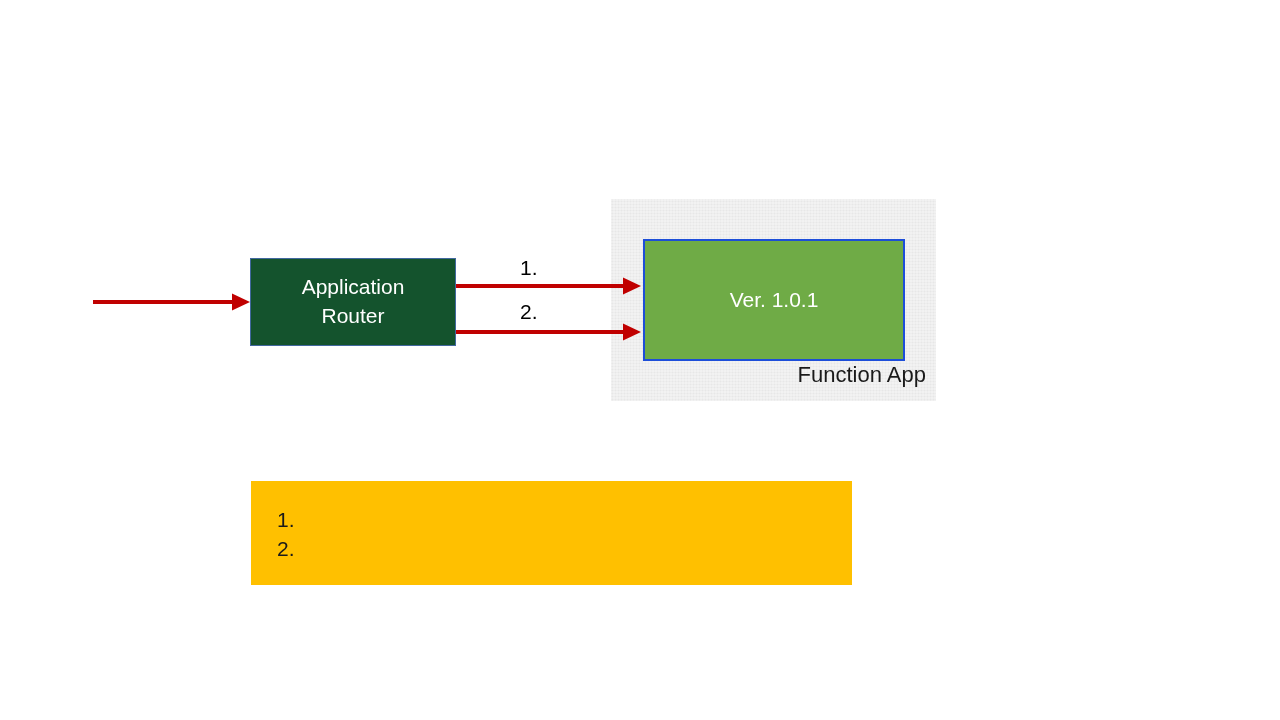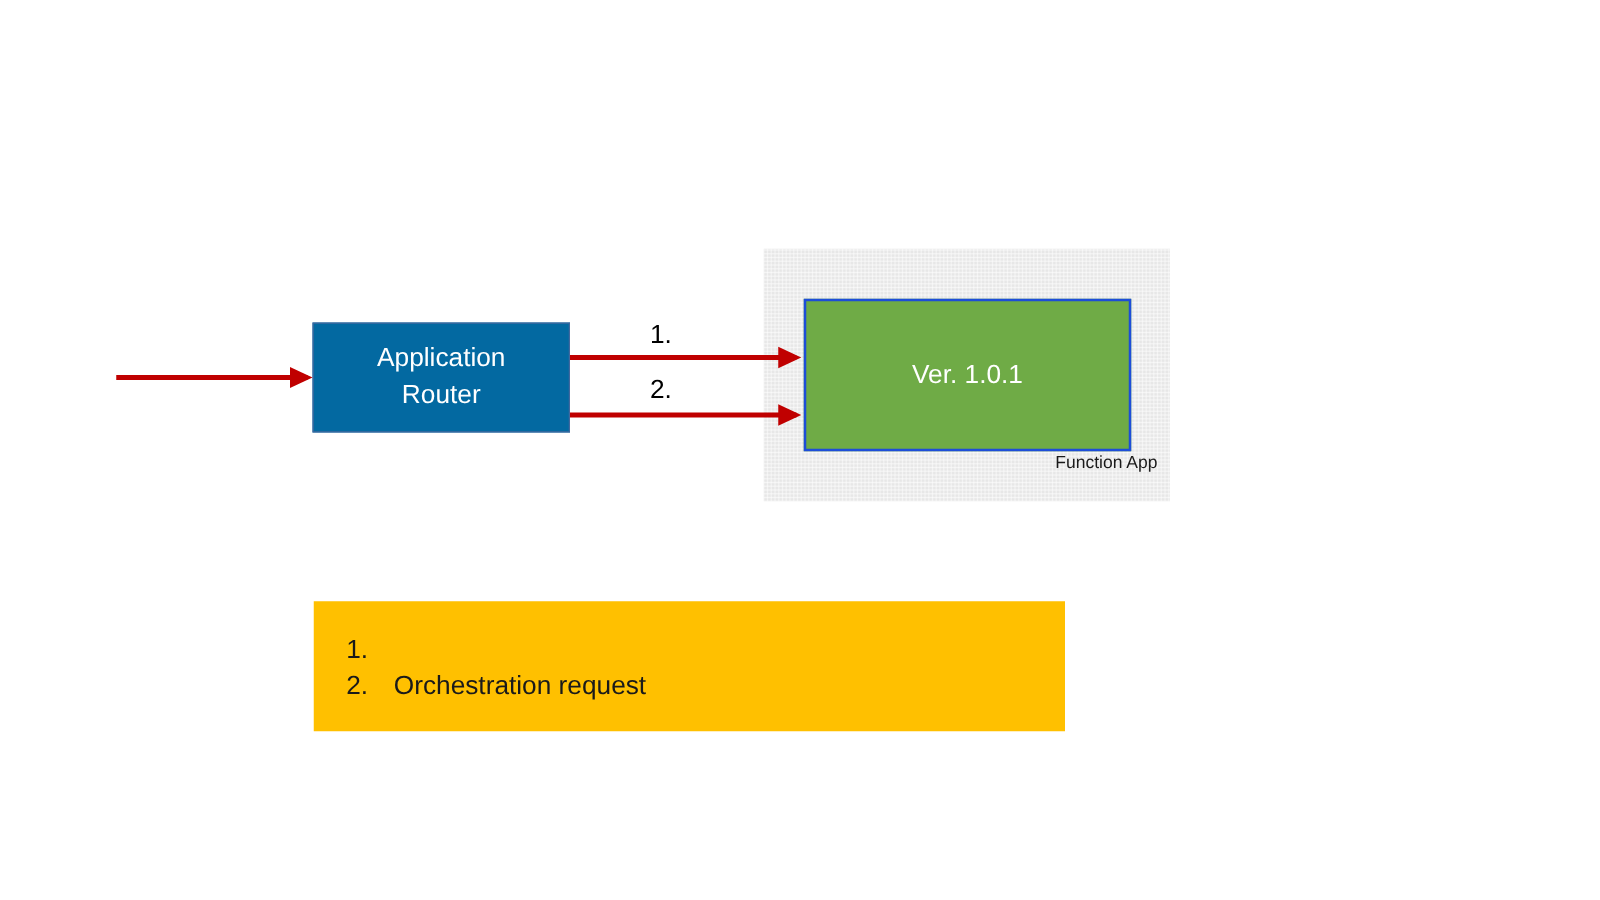--- a/index.html
+++ b/index.html
@@ -29,22 +29,22 @@
     width: 325px;
     height: 202px;
     background: #e7e7e7;
     background-image:
       repeating-linear-gradient(0deg, rgba(255,255,255,0.55) 0px, rgba(255,255,255,0) 1px, rgba(255,255,255,0) 2px, rgba(255,255,255,0.55) 3px),
       repeating-linear-gradient(90deg, rgba(255,255,255,0.5) 0px, rgba(255,255,255,0) 1px, rgba(255,255,255,0) 2px, rgba(255,255,255,0.5) 3px);
   }
   .fnapp-label {
     position: absolute;
     right: 10px;
-    bottom: 24px;
-    font-size: 14px;
+    bottom: 14px;
+    font-size: 22px;
     color: #1a1a1a;
     line-height: 1.1;
     white-space: nowrap;
   }
 
   
   .version-box {
     position: absolute;
     left: 643px;
     top: 239px;
@@ -64,21 +64,21 @@
     text-align: center;
   }
 
   
   .router-box {
     position: absolute;
     left: 250px;
     top: 258px;
     width: 206px;
     height: 88px;
-    background: #0369a1;
+    background: #14532d;
     border: 1px solid #41689e;
     box-sizing: border-box;
     display: flex;
     flex-direction: column;
     align-items: center;
     justify-content: center;
   }
   .router-label {
     font-size: 21px;
     color: #ffffff;
@@ -177,18 +177,17 @@
   <div class="step-num step-num-1">1.</div>
   <div class="step-num step-num-2">2.</div>
 
   <div class="legend-box">
     <ul class="legend-list">
       <li class="legend-item">
         <span class="legend-marker">1.</span>
       </li>
       <li class="legend-item">
         <span class="legend-marker">2.</span>
-        <span class="legend-text">Orchestration request</span>
       </li>
     </ul>
   </div>
 
 </div>
 
 </body></html>

